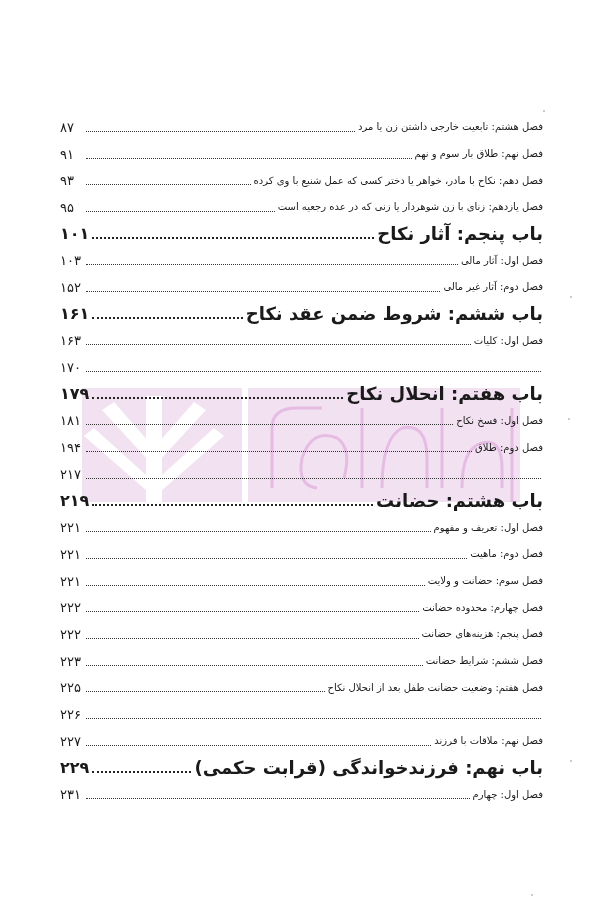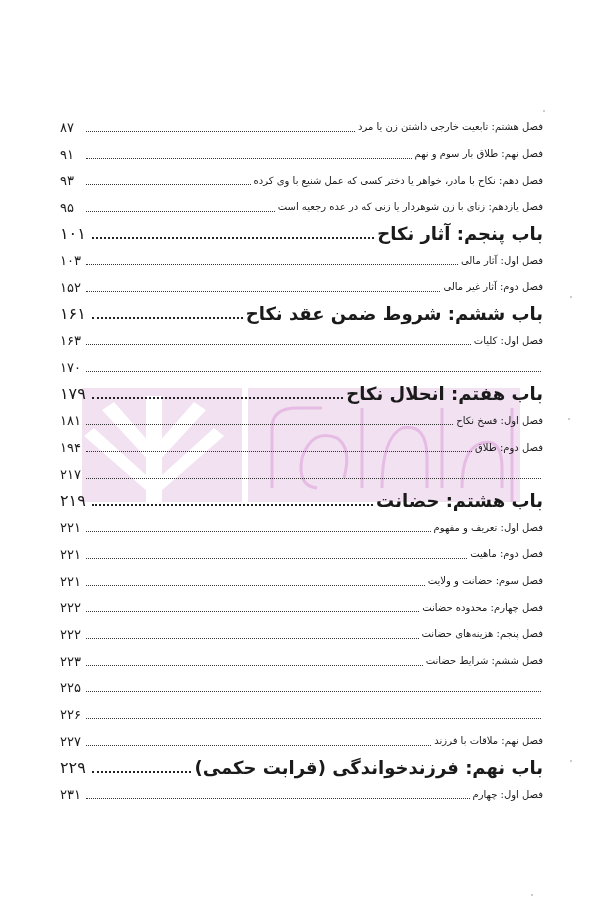--- a/index.html
+++ b/index.html
@@ -65,21 +65,21 @@
       font-size: 13px;
       line-height: 1;
       min-width: 24px;
       text-align: left;
     }
     .row.heading .title {
       font-weight: bold;
       font-size: 18px;
     }
     .row.heading .page-num {
-      font-weight: normal;
+      font-weight: bold;
       font-size: 16px;
       min-width: 30px;
     }
     .row.heading .leader {
       border-bottom: 2px dotted #222;
     }
     .speck {
       position: absolute;
       width: 2px; height: 2px;
       background: #bbb;
@@ -214,20 +214,21 @@
       <span class="title">فصل پنجم: هزینه‌های حضانت</span>
       <span class="leader"></span>
       <span class="page-num">۲۲۲</span>
     </div>
     <div class="row">
       <span class="title">فصل ششم: شرایط حضانت</span>
       <span class="leader"></span>
       <span class="page-num">۲۲۳</span>
     </div>
     <div class="row">
+      <span class="title">فصل هفتم: وضعیت حضانت طفل بعد از انحلال نکاح</span>
       <span class="leader"></span>
       <span class="page-num">۲۲۵</span>
     </div>
     <div class="row">
       <span class="leader"></span>
       <span class="page-num">۲۲۶</span>
     </div>
     <div class="row">
       <span class="title">فصل نهم: ملاقات با فرزند</span>
       <span class="leader"></span>

